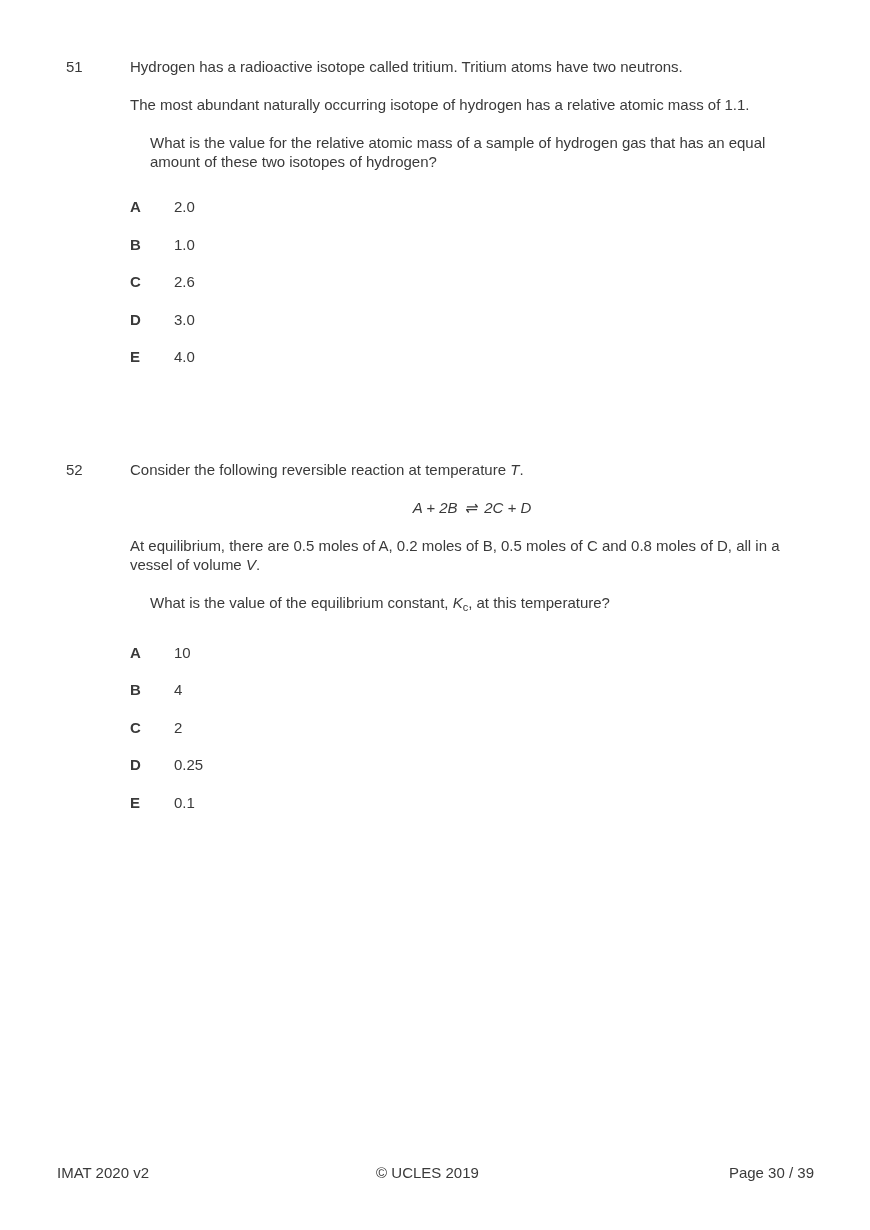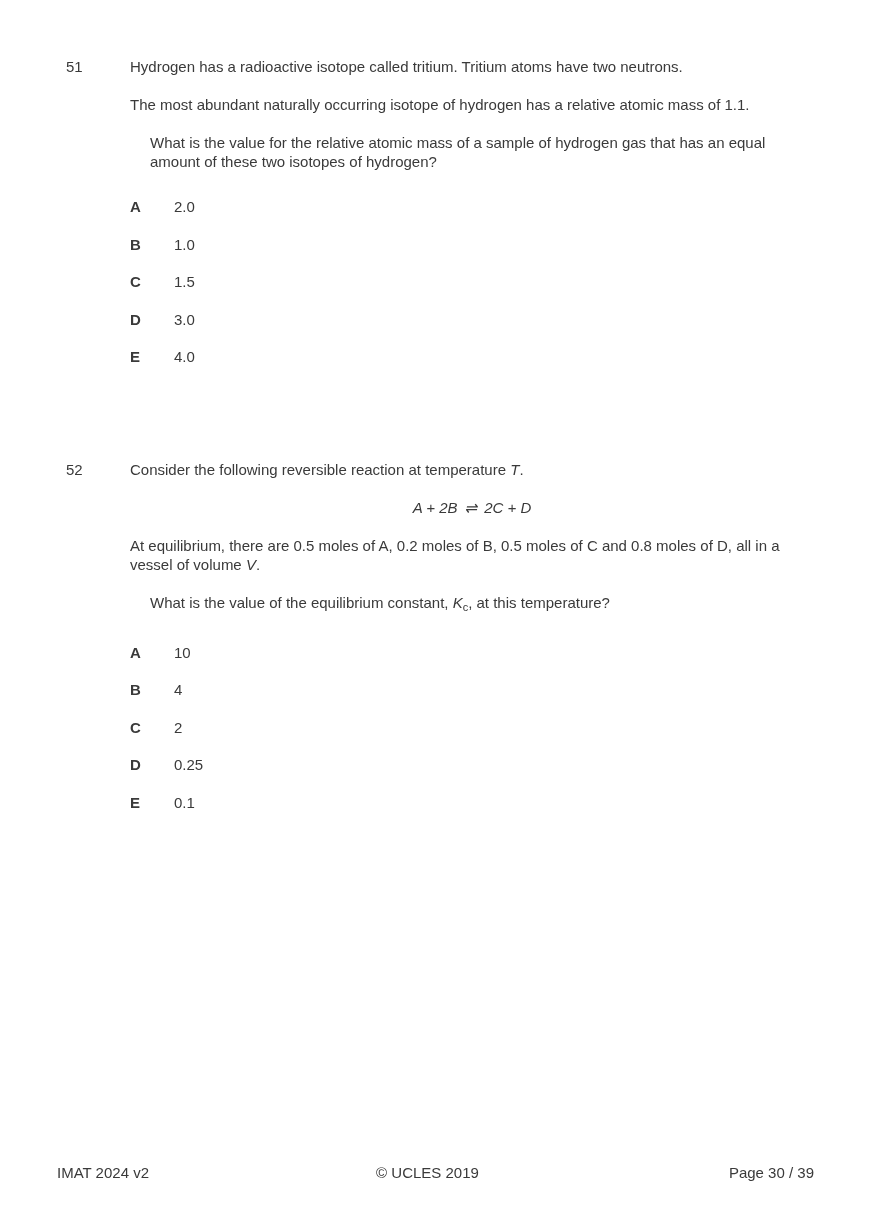--- a/index.html
+++ b/index.html
@@ -99,21 +99,21 @@
         <li class="option-row">
           <span class="option-letter">A</span>
           <span class="option-value">2.0</span>
         </li>
         <li class="option-row">
           <span class="option-letter">B</span>
           <span class="option-value">1.0</span>
         </li>
         <li class="option-row">
           <span class="option-letter">C</span>
-          <span class="option-value">1.5</span>
+          <span class="option-value">2.6</span>
         </li>
         <li class="option-row">
           <span class="option-letter">D</span>
           <span class="option-value">3.0</span>
         </li>
         <li class="option-row">
           <span class="option-letter">E</span>
           <span class="option-value">4.0</span>
         </li>
       </ul>
@@ -147,17 +147,17 @@
         <li class="option-row">
           <span class="option-letter">E</span>
           <span class="option-value">0.1</span>
         </li>
       </ul>
     </div>
   </section>
 
   <div class="footer">
     <span class="center">© UCLES 2019</span>
-    <span class="left">IMAT 2024 v2</span>
+    <span class="left">IMAT 2020 v2</span>
     <span class="right">Page 30 / 39</span>
   </div>
 
 </div>
 
 </body></html>

